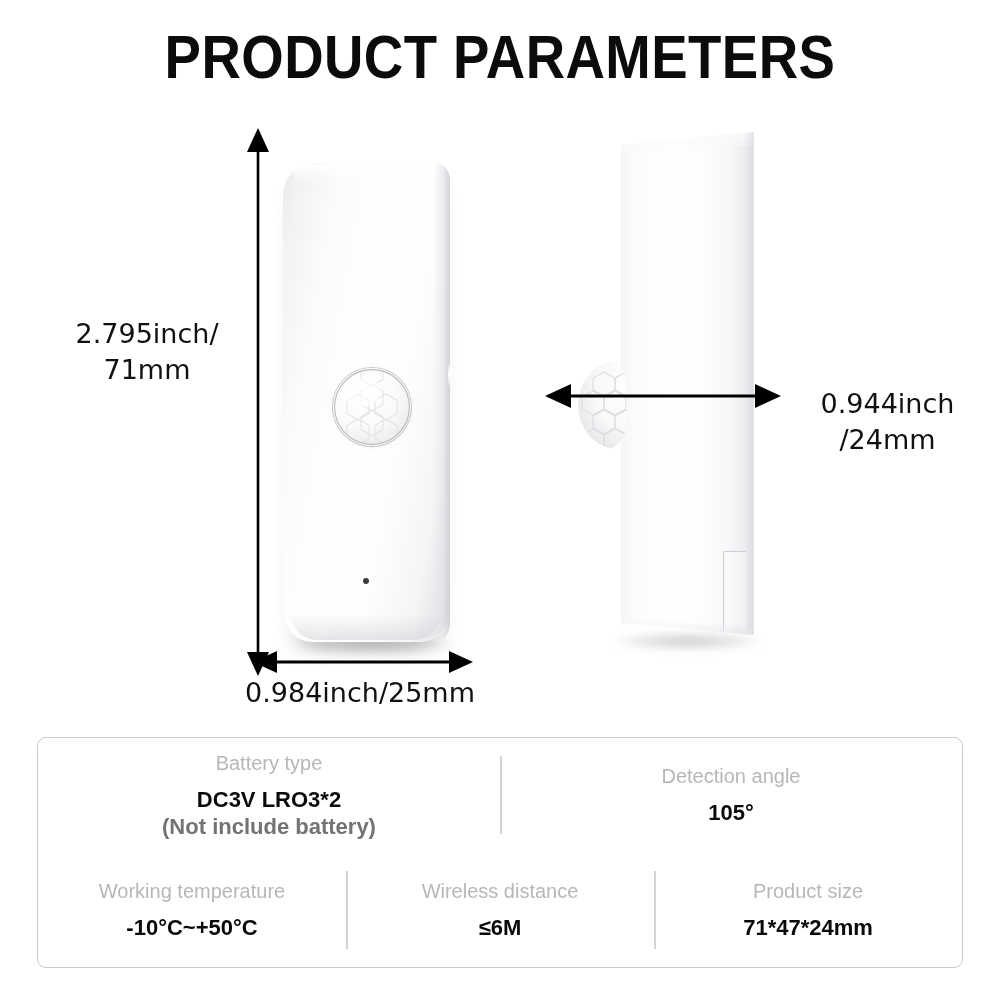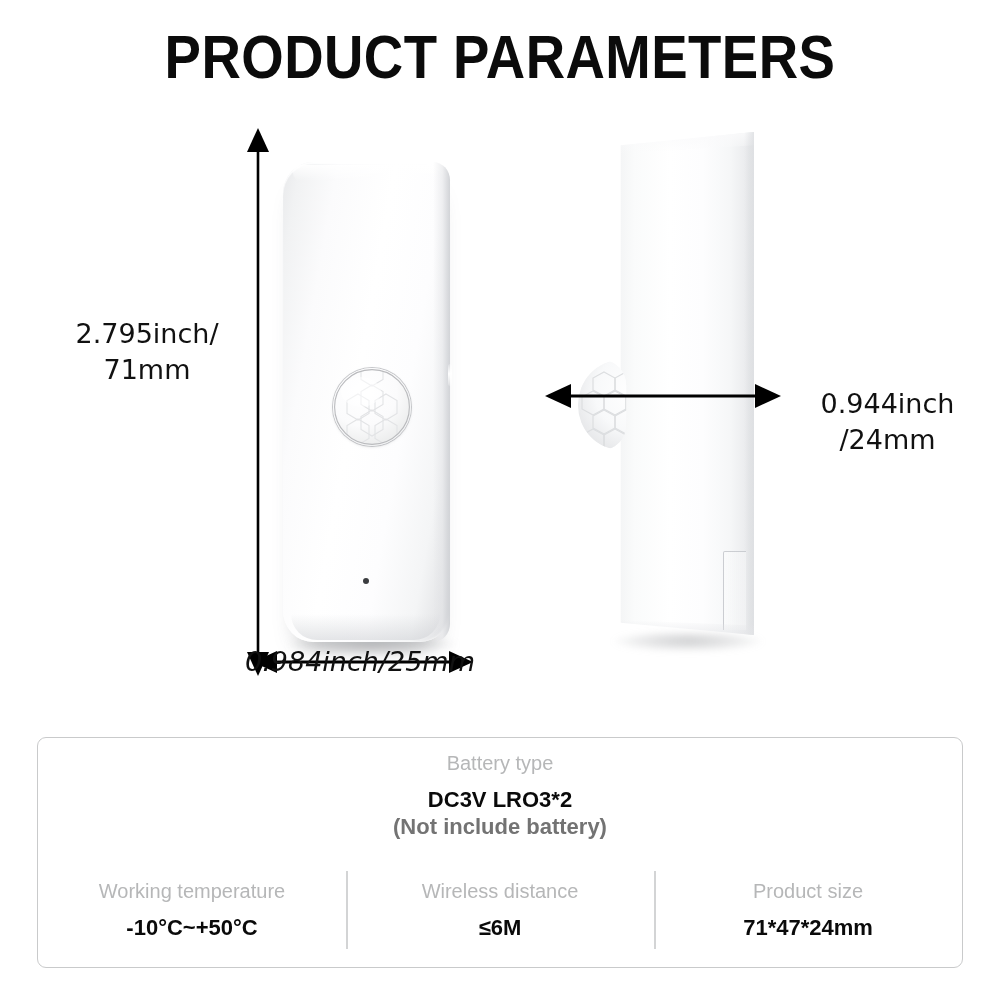--- a/index.html
+++ b/index.html
@@ -263,21 +263,21 @@
   .dim-label {
     position: absolute;
     font-family: "DejaVu Sans", sans-serif;
     font-size: 27px;
     line-height: 36px;
     color: #111111;
     text-align: center;
     white-space: pre-line;
   }
   #dim-height-label { left: 52px; top: 206px; width: 190px; }
-  #dim-width-label  { left: 195px; top: 534px; width: 330px; font-style: italic; }
+  #dim-width-label  { left: 195px; top: 565px; width: 330px; }
   #dim-depth-label  { left: 780px; top: 248px; width: 215px; margin-top: 28px; }
 
   
   #spec-table {
     position: absolute;
     left: 37px;
     top: 737px;
     width: 926px;
     height: 231px;
     border: 1.5px solid #c9cacb;
@@ -445,20 +445,24 @@
 </div>
 
 <div id="spec-table">
 
   <div class="spec-row">
     <div class="spec-cell">
       <div class="spec-label">Battery type</div>
       <div class="spec-value">DC3V LRO3*2</div>
       <div class="spec-value accent">(Not include battery)</div>
     </div>
+    <div class="spec-cell">
+      <div class="spec-label">Detection angle</div>
+      <div class="spec-value">105°</div>
+    </div>
   </div>
 
   <div class="spec-row">
     <div class="spec-cell">
       <div class="spec-label">Working temperature</div>
       <div class="spec-value">-10°C~+50°C</div>
     </div>
     <div class="spec-cell">
       <div class="spec-label">Wireless distance</div>
       <div class="spec-value">≤6M</div>

